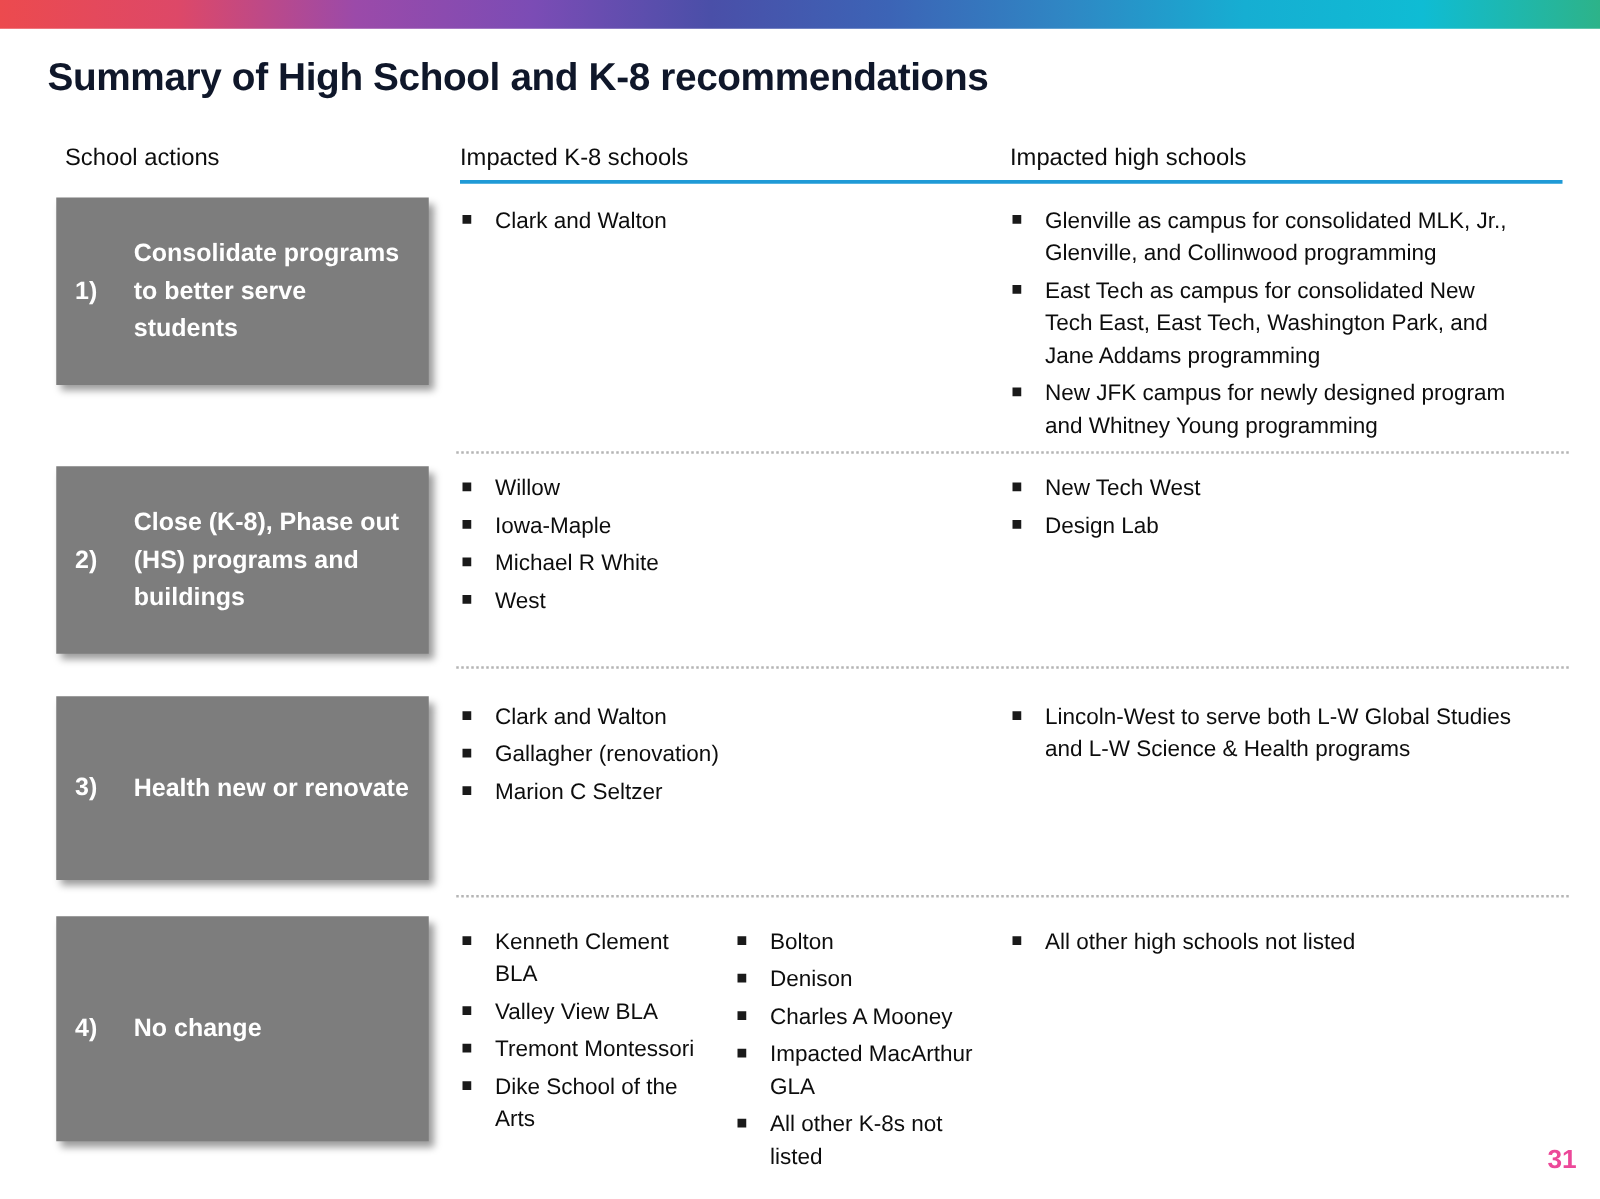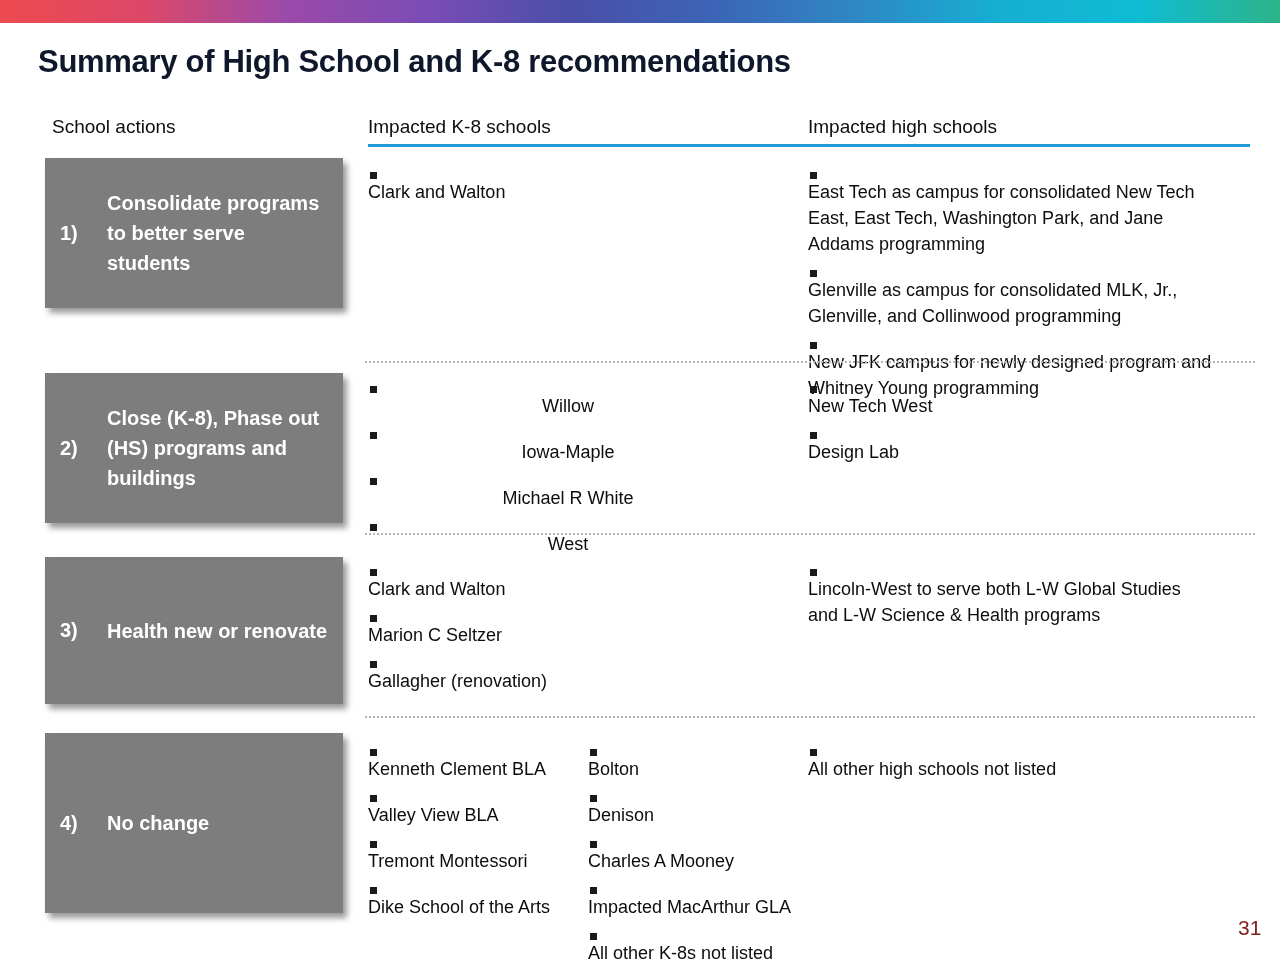--- a/index.html
+++ b/index.html
@@ -25,28 +25,28 @@
   .action-box {
     position:absolute; left:45px; width:298px; background:#7d7d7d;
     color:#fff; font-weight:bold; font-size:20px;
     display:flex; align-items:center; padding:10px 12px 10px 15px;
     box-shadow:4px 5px 6px rgba(0,0,0,0.40);
   }
   .action-num { flex:none; width:47px; }
   .action-text { flex:1; line-height:30px; }
 
   .list { position:absolute; }
-  .item { display:flex; margin-bottom:4px; font-size:18px; line-height:26px; color:#0d0d0d;flex-direction:column; }
+  .item { display:flex; margin-bottom:4px; font-size:18px; line-height:26px; color:#0d0d0d; }
   .bullet { flex:none; width:7px; height:7px; background:#1a1a1a; margin:9px 19px 0 2px; }
   .item-text { flex:1; }
 
   .sep { position:absolute; left:365px; width:890px; border-top:2px dotted #b5b5b5; }
   .sep1 { top:361px; } .sep2 { top:533px; } .sep3 { top:716px; }
 
-  .page-num { position:absolute; left:1238px; top:916px; font-size:21px; font-weight:normal; color:#7f1d1d; }
+  .page-num { position:absolute; left:1238px; top:916px; font-size:21px; font-weight:bold; color:#ec4899; }
 </style>
 </head>
 <body>
 
 <div class="gradient-bar" style="background: linear-gradient(90deg, rgb(236, 74, 78), rgb(221, 72, 104), rgb(155, 74, 169), rgb(123, 76, 181), rgb(74, 79, 168), rgb(60, 100, 182), rgb(47, 135, 196), rgb(22, 174, 210), rgb(15, 188, 212), rgb(45, 179, 137));"></div>
 
 <h1 class="slide-title">Summary of High School and K-8 recommendations</h1>
 
 <div class="col-header hdr-actions">School actions</div>
 <div class="col-header hdr-k8">Impacted K-8 schools</div>
@@ -59,39 +59,39 @@
 </div>
 <div class="list" style="left:368px;top:163px;width:400px;">
   <div class="item">
       <span class="bullet"></span>
       <span class="item-text">Clark and Walton</span>
     </div>
 </div>
 <div class="list" style="left:808px;top:163px;width:405px;">
   <div class="item">
       <span class="bullet"></span>
-      <span class="item-text">East Tech as campus for consolidated New Tech East, East Tech, Washington Park, and Jane Addams programming</span>
+      <span class="item-text">Glenville as campus for consolidated MLK, Jr., Glenville, and Collinwood programming</span>
     </div>
   <div class="item">
       <span class="bullet"></span>
-      <span class="item-text">Glenville as campus for consolidated MLK, Jr., Glenville, and Collinwood programming</span>
+      <span class="item-text">East Tech as campus for consolidated New Tech East, East Tech, Washington Park, and Jane Addams programming</span>
     </div>
   <div class="item">
       <span class="bullet"></span>
       <span class="item-text">New JFK campus for newly designed program and Whitney Young programming</span>
     </div>
 </div>
 
 <div class="sep sep1"></div>
 
 <div class="action-box" style="top: 373px; height: 150px; background: rgb(125, 125, 125);">
   <span class="action-num">2)</span>
   <span class="action-text">Close (K-8), Phase out (HS) programs and buildings</span>
 </div>
-<div class="list" style="left:368px;top:377px;width:400px;text-align:center;">
+<div class="list" style="left:368px;top:377px;width:400px;">
   <div class="item">
       <span class="bullet"></span>
       <span class="item-text">Willow</span>
     </div>
   <div class="item">
       <span class="bullet"></span>
       <span class="item-text">Iowa-Maple</span>
     </div>
   <div class="item">
       <span class="bullet"></span>
@@ -119,25 +119,25 @@
   <span class="action-num">3)</span>
   <span class="action-text">Health new or renovate</span>
 </div>
 <div class="list" style="left:368px;top:560px;width:400px;">
   <div class="item">
       <span class="bullet"></span>
       <span class="item-text">Clark and Walton</span>
     </div>
   <div class="item">
       <span class="bullet"></span>
-      <span class="item-text">Marion C Seltzer</span>
+      <span class="item-text">Gallagher (renovation)</span>
     </div>
   <div class="item">
       <span class="bullet"></span>
-      <span class="item-text">Gallagher (renovation)</span>
+      <span class="item-text">Marion C Seltzer</span>
     </div>
 </div>
 <div class="list" style="left:808px;top:560px;width:405px;">
   <div class="item">
       <span class="bullet"></span>
       <span class="item-text">Lincoln-West to serve both L-W Global Studies and L-W Science &amp; Health programs</span>
     </div>
 </div>
 
 <div class="sep sep3"></div>

